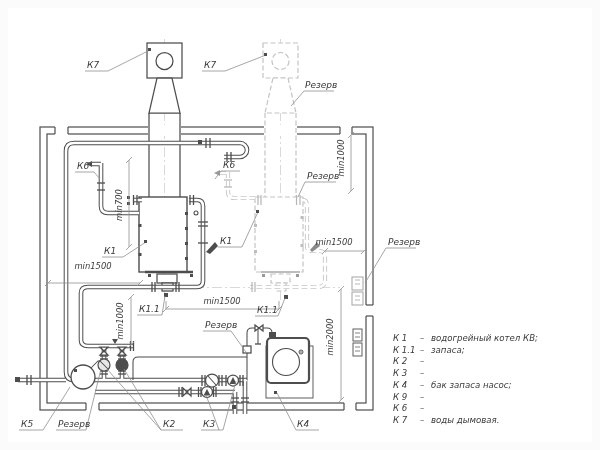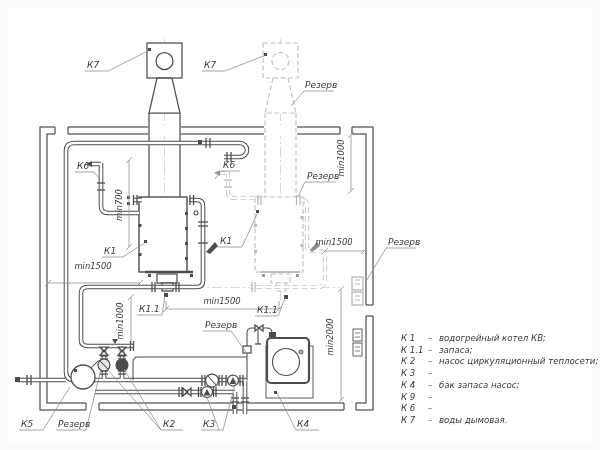--- a/index.html
+++ b/index.html
@@ -21,21 +21,21 @@
   .rtick{stroke:#b5b5b5;stroke-width:1.2;fill:none;}
   .sq{fill:#4d4d4d;}
   .rsq{fill:#bdbdbd;}
   .dimln{stroke:#8f8f8f;stroke-width:0.8;fill:none;}
   .lead{stroke:#8f8f8f;stroke-width:0.8;fill:none;}
   .lbl{font:italic 9px "DejaVu Sans",sans-serif;fill:#3a3a3a;}
   .dimt{font:italic 8.4px "DejaVu Sans",sans-serif;fill:#3a3a3a;}
   .legend{position:absolute;left:393px;top:333px;width:206px;
           font:italic 8.6px "DejaVu Sans",sans-serif;color:#3a3a3a;}
   .legend-row{display:flex;line-height:11.7px;white-space:nowrap;}
-  .lk{width:27px;flex:0 0 27px;margin-left:8px;}
+  .lk{width:27px;flex:0 0 27px;}
   .ls{width:11px;flex:0 0 11px;}
 </style>
 </head>
 <body>
 
 <div id="canvas">
 <div id="sheet"></div>
 <svg width="600" height="450" viewBox="0 0 600 450">
 
   <g>
@@ -377,21 +377,20 @@
         <span class="ld">водогрейный котел КВ;</span>
       </div>
   <div class="legend-row">
         <span class="lk">К 1.1</span>
         <span class="ls">–</span>
         <span class="ld">запаса;</span>
       </div>
   <div class="legend-row">
         <span class="lk">К 2</span>
         <span class="ls">–</span>
-        <span class="ld">насос циркуляционный теплосети;</span>
       </div>
   <div class="legend-row">
         <span class="lk">К 3</span>
         <span class="ls">–</span>
       </div>
   <div class="legend-row">
         <span class="lk">К 4</span>
         <span class="ls">–</span>
         <span class="ld">бак запаса насос;</span>
       </div>

